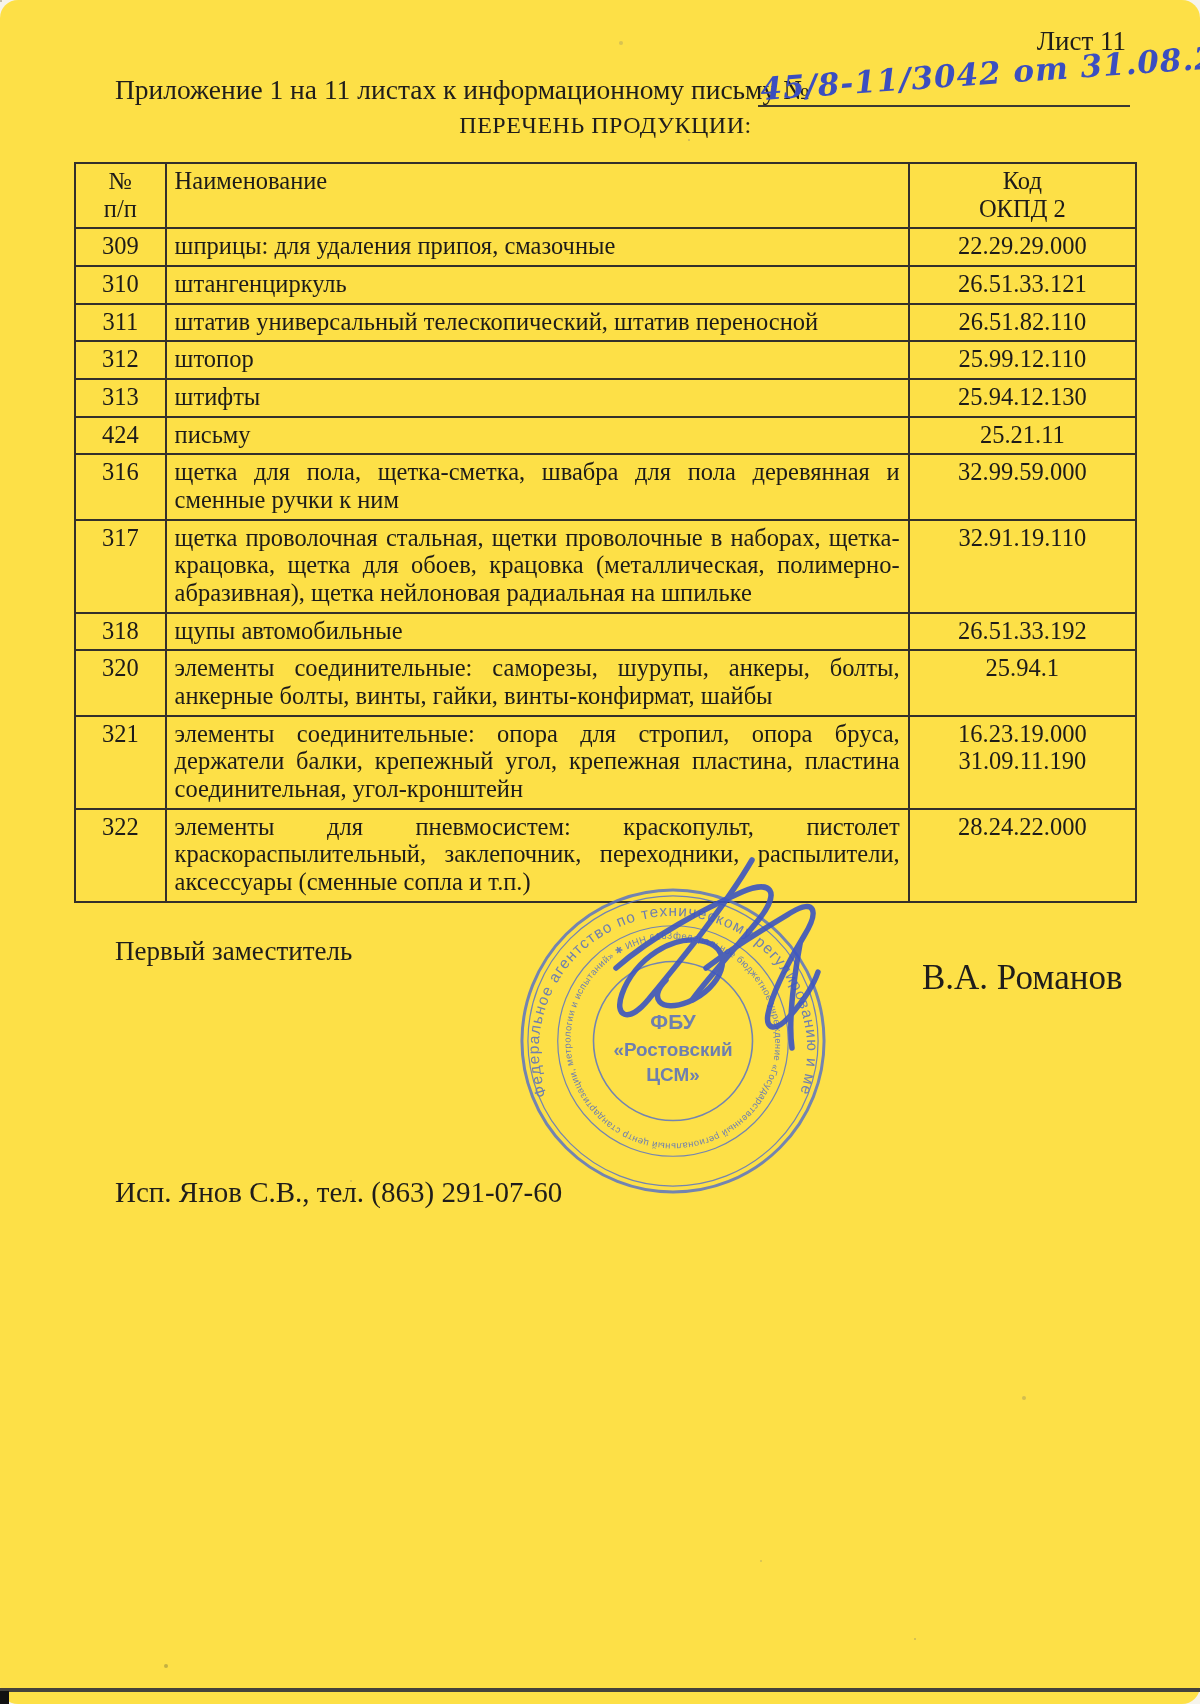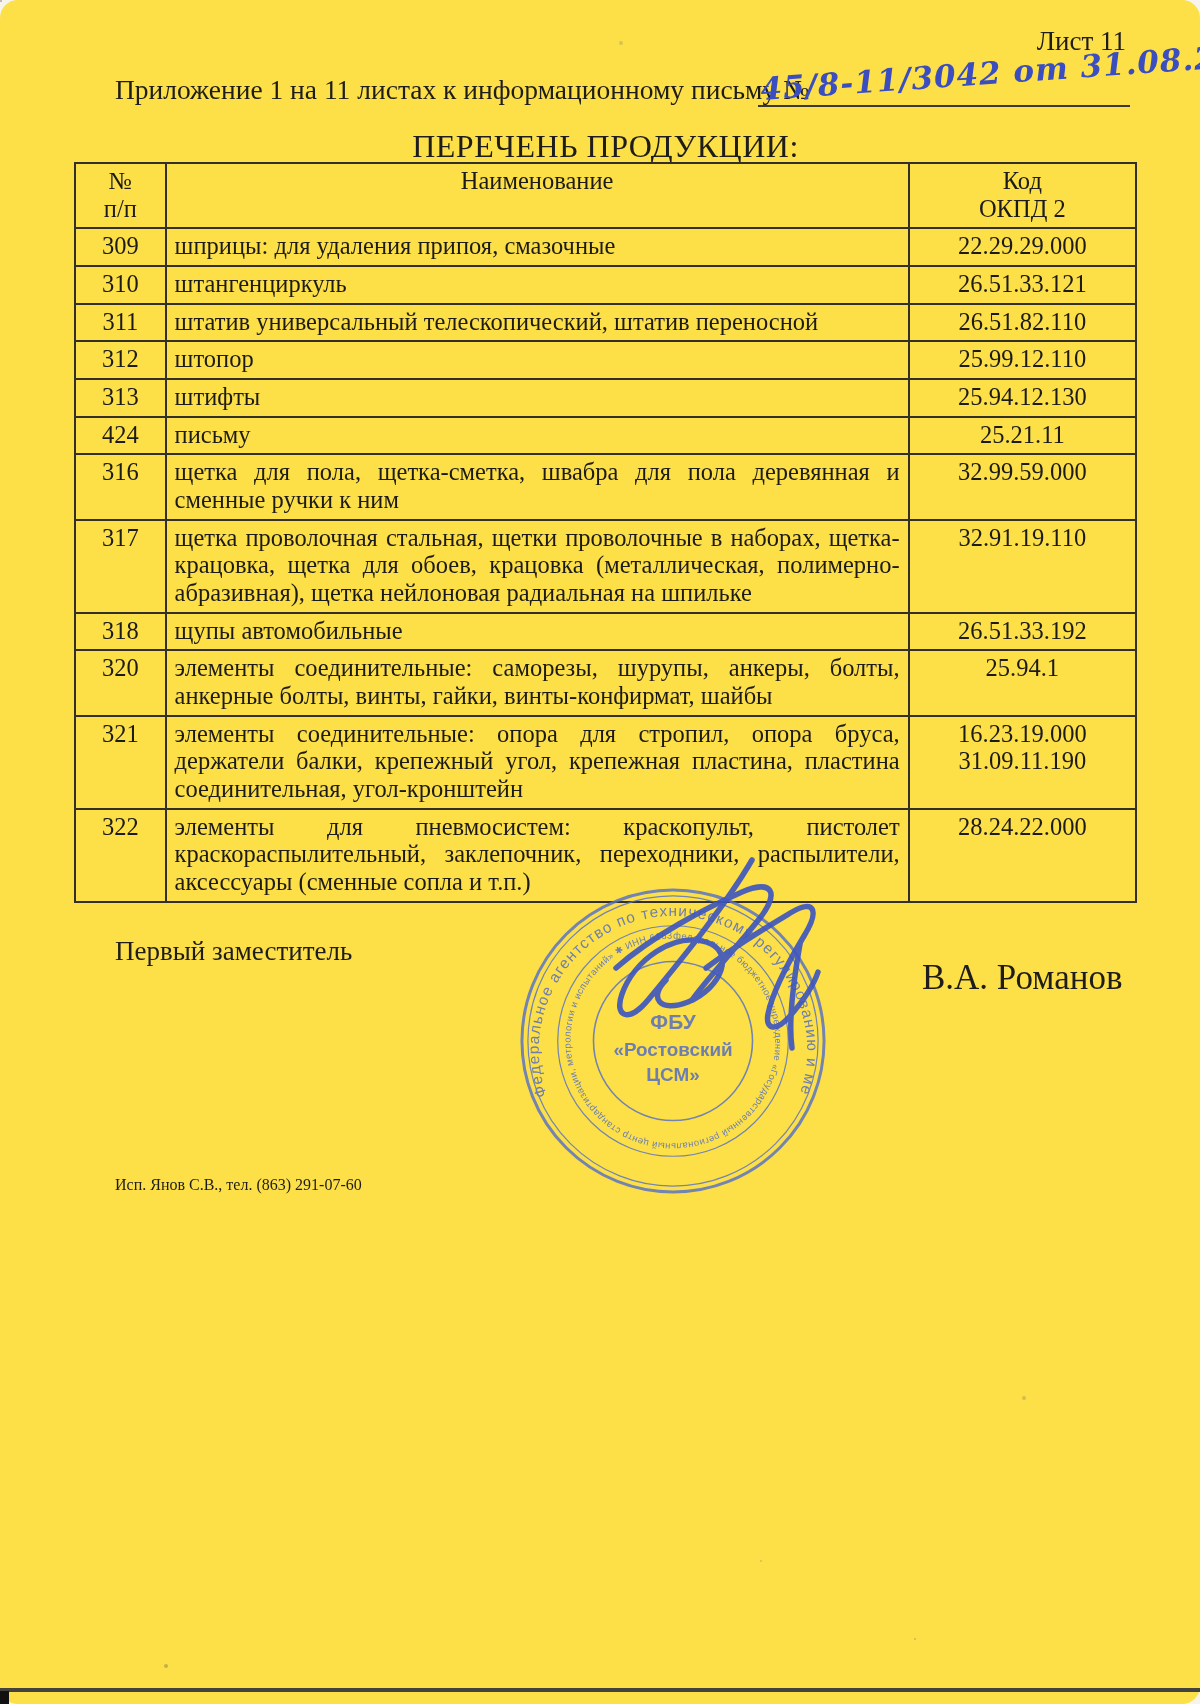--- a/index.html
+++ b/index.html
@@ -34,39 +34,39 @@
     font-size:31px;
     font-style:italic;
     font-weight:bold;
     color:#3b4ec0;
     transform:rotate(-4deg);
     letter-spacing:1px;
     white-space:nowrap;
     font-family:"DejaVu Serif",serif;
   }
   .doc-title{
-    position:absolute;top:128px;left:74px;width:1063px;
-    text-align:center;font-size:32px;letter-spacing:.5px;
+    position:absolute;top:112px;left:74px;width:1063px;
+    text-align:center;font-size:24px;letter-spacing:.5px;
   }
   
   table.products{
     position:absolute;top:162px;left:74px;width:1063px;
     border-collapse:collapse;
     font-size:24.5px;
     line-height:1.13;
     color:#1d1b19;
   }
   table.products td,table.products th{
     border:2.2px solid #33302b;
     padding:3px 8px 5px;
     vertical-align:top;
     font-weight:normal;
   }
   th.h-num,td.c-num{width:76px;text-align:center;white-space:pre-line;}
-  th.h-name{text-align:center;}
+  th.h-name{text-align:left;}
   td.c-name{width:770px;text-align:justify;padding-left:18px;padding-right:14px;}
   th.h-code,td.c-code{width:217px;text-align:center;white-space:pre-line;}
   th{vertical-align:middle;}
   
   .sig-role{
     position:absolute;top:933px;left:115px;
     font-size:27px;line-height:1.35;
   }
   .sig-name{
     position:absolute;top:958px;left:922px;
@@ -77,21 +77,21 @@
     width:318px;height:318px;
     opacity:.82;
   }
   .autograph{
     position:absolute;top:848px;left:556px;
     width:290px;height:250px;
   }
   
   .executor{
     position:absolute;top:1176px;left:115px;
-    font-size:16px;
+    font-size:29px;
   }
   
   .scan-edge{
     position:absolute;left:0;top:1688px;width:1200px;height:3.5px;
     background:#44423c;
   }
   .scan-notch{
     position:absolute;left:0;top:1691px;width:9px;height:13px;
     background:#111;
   }

